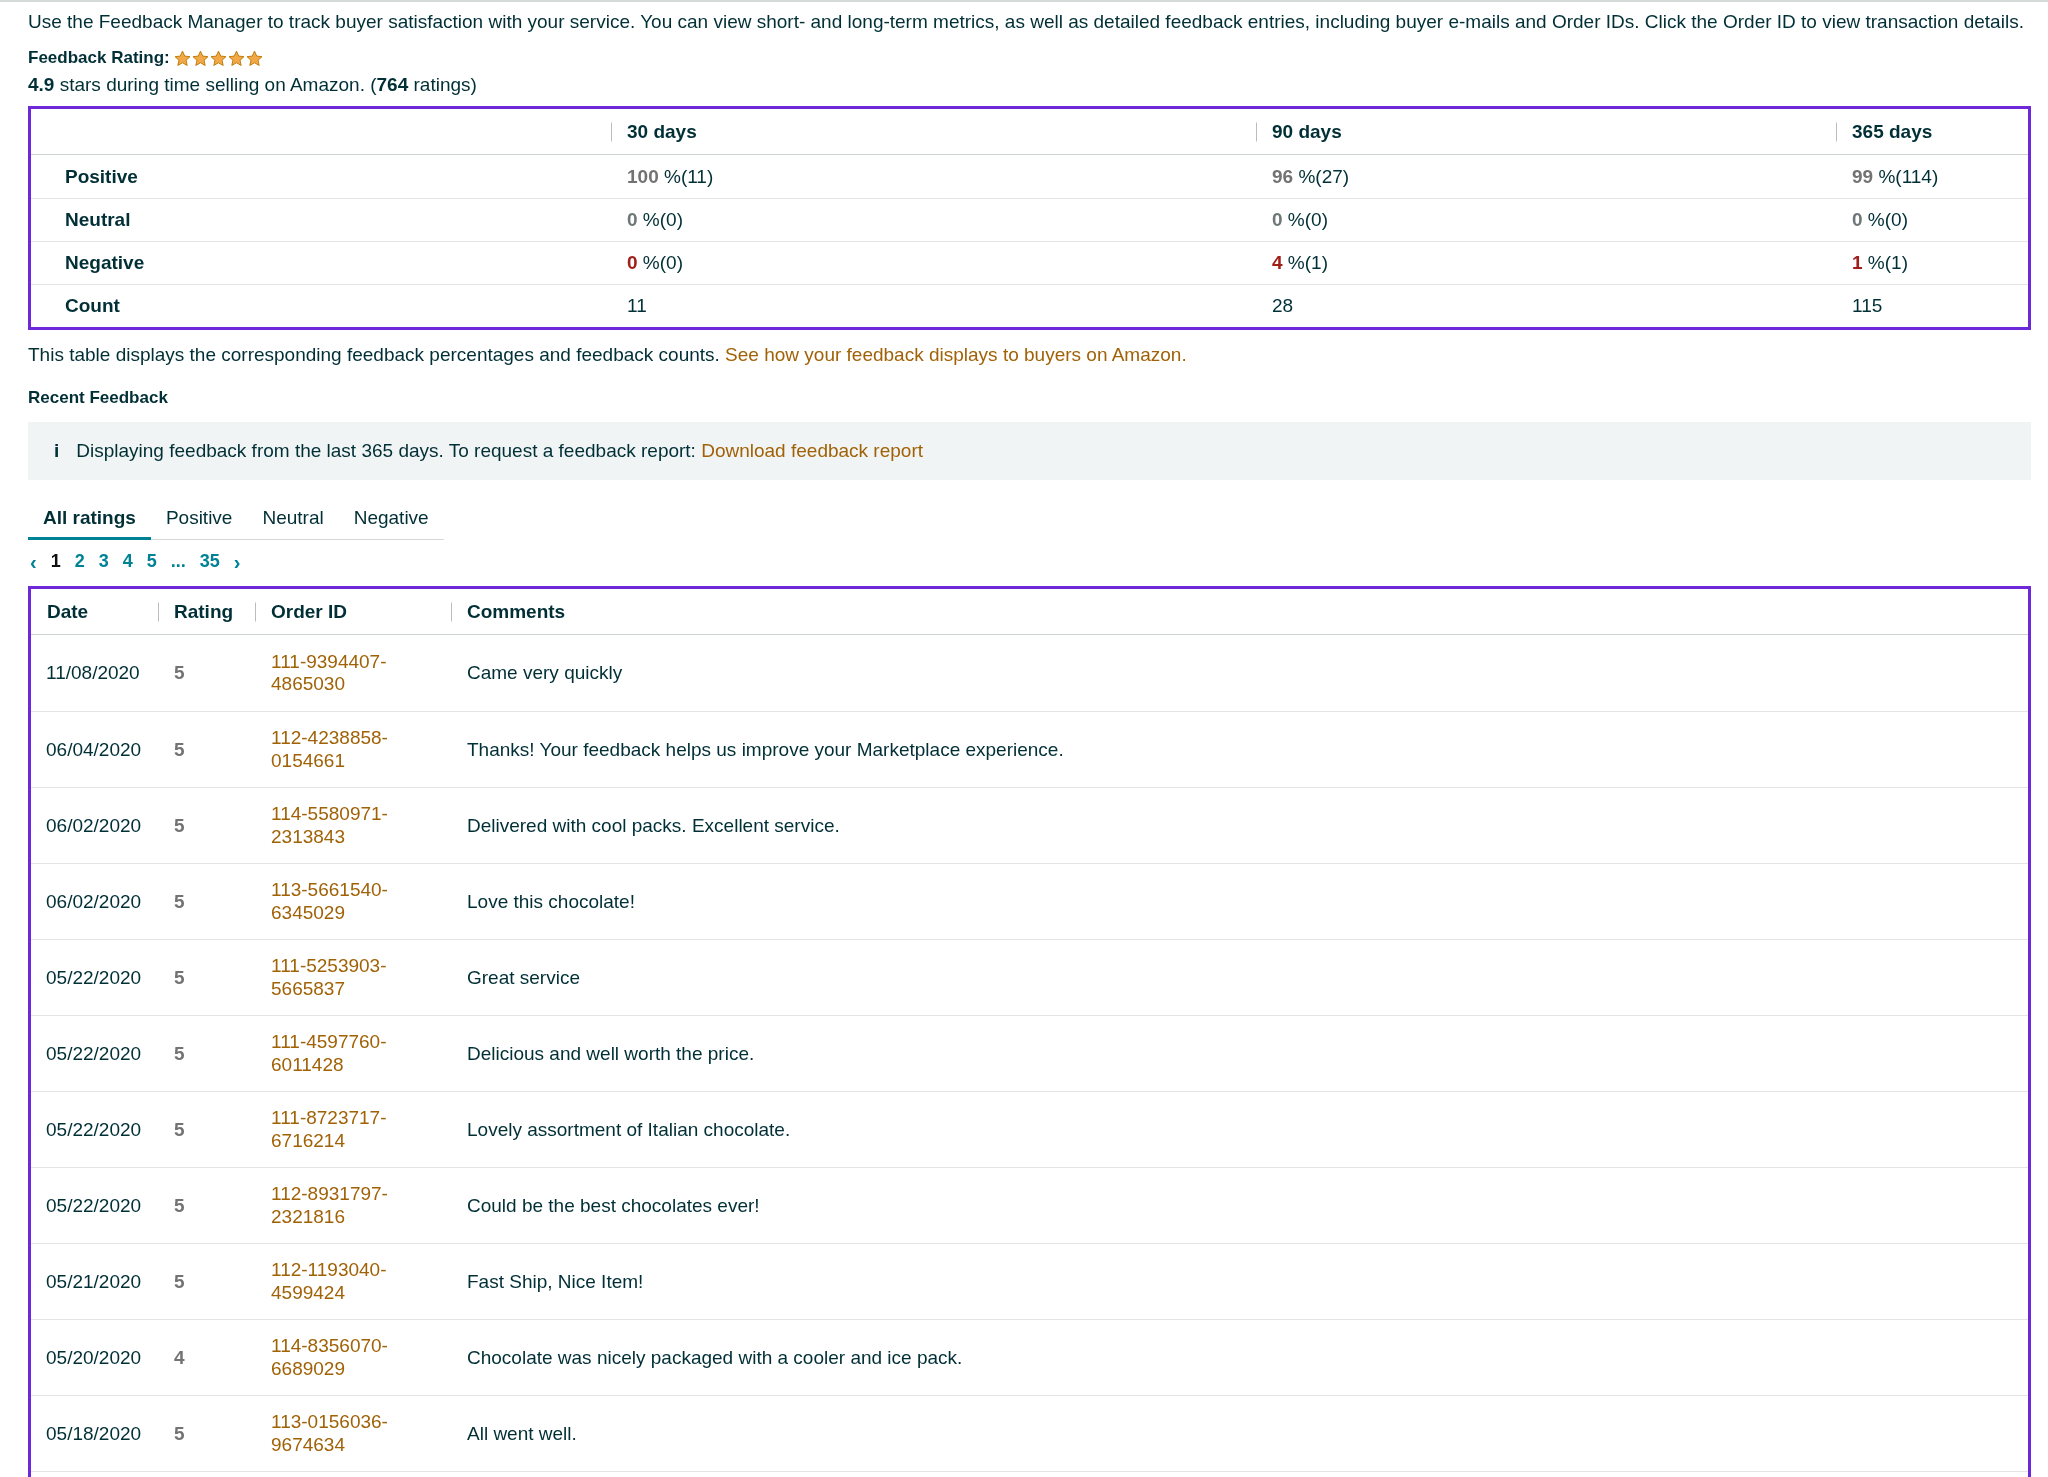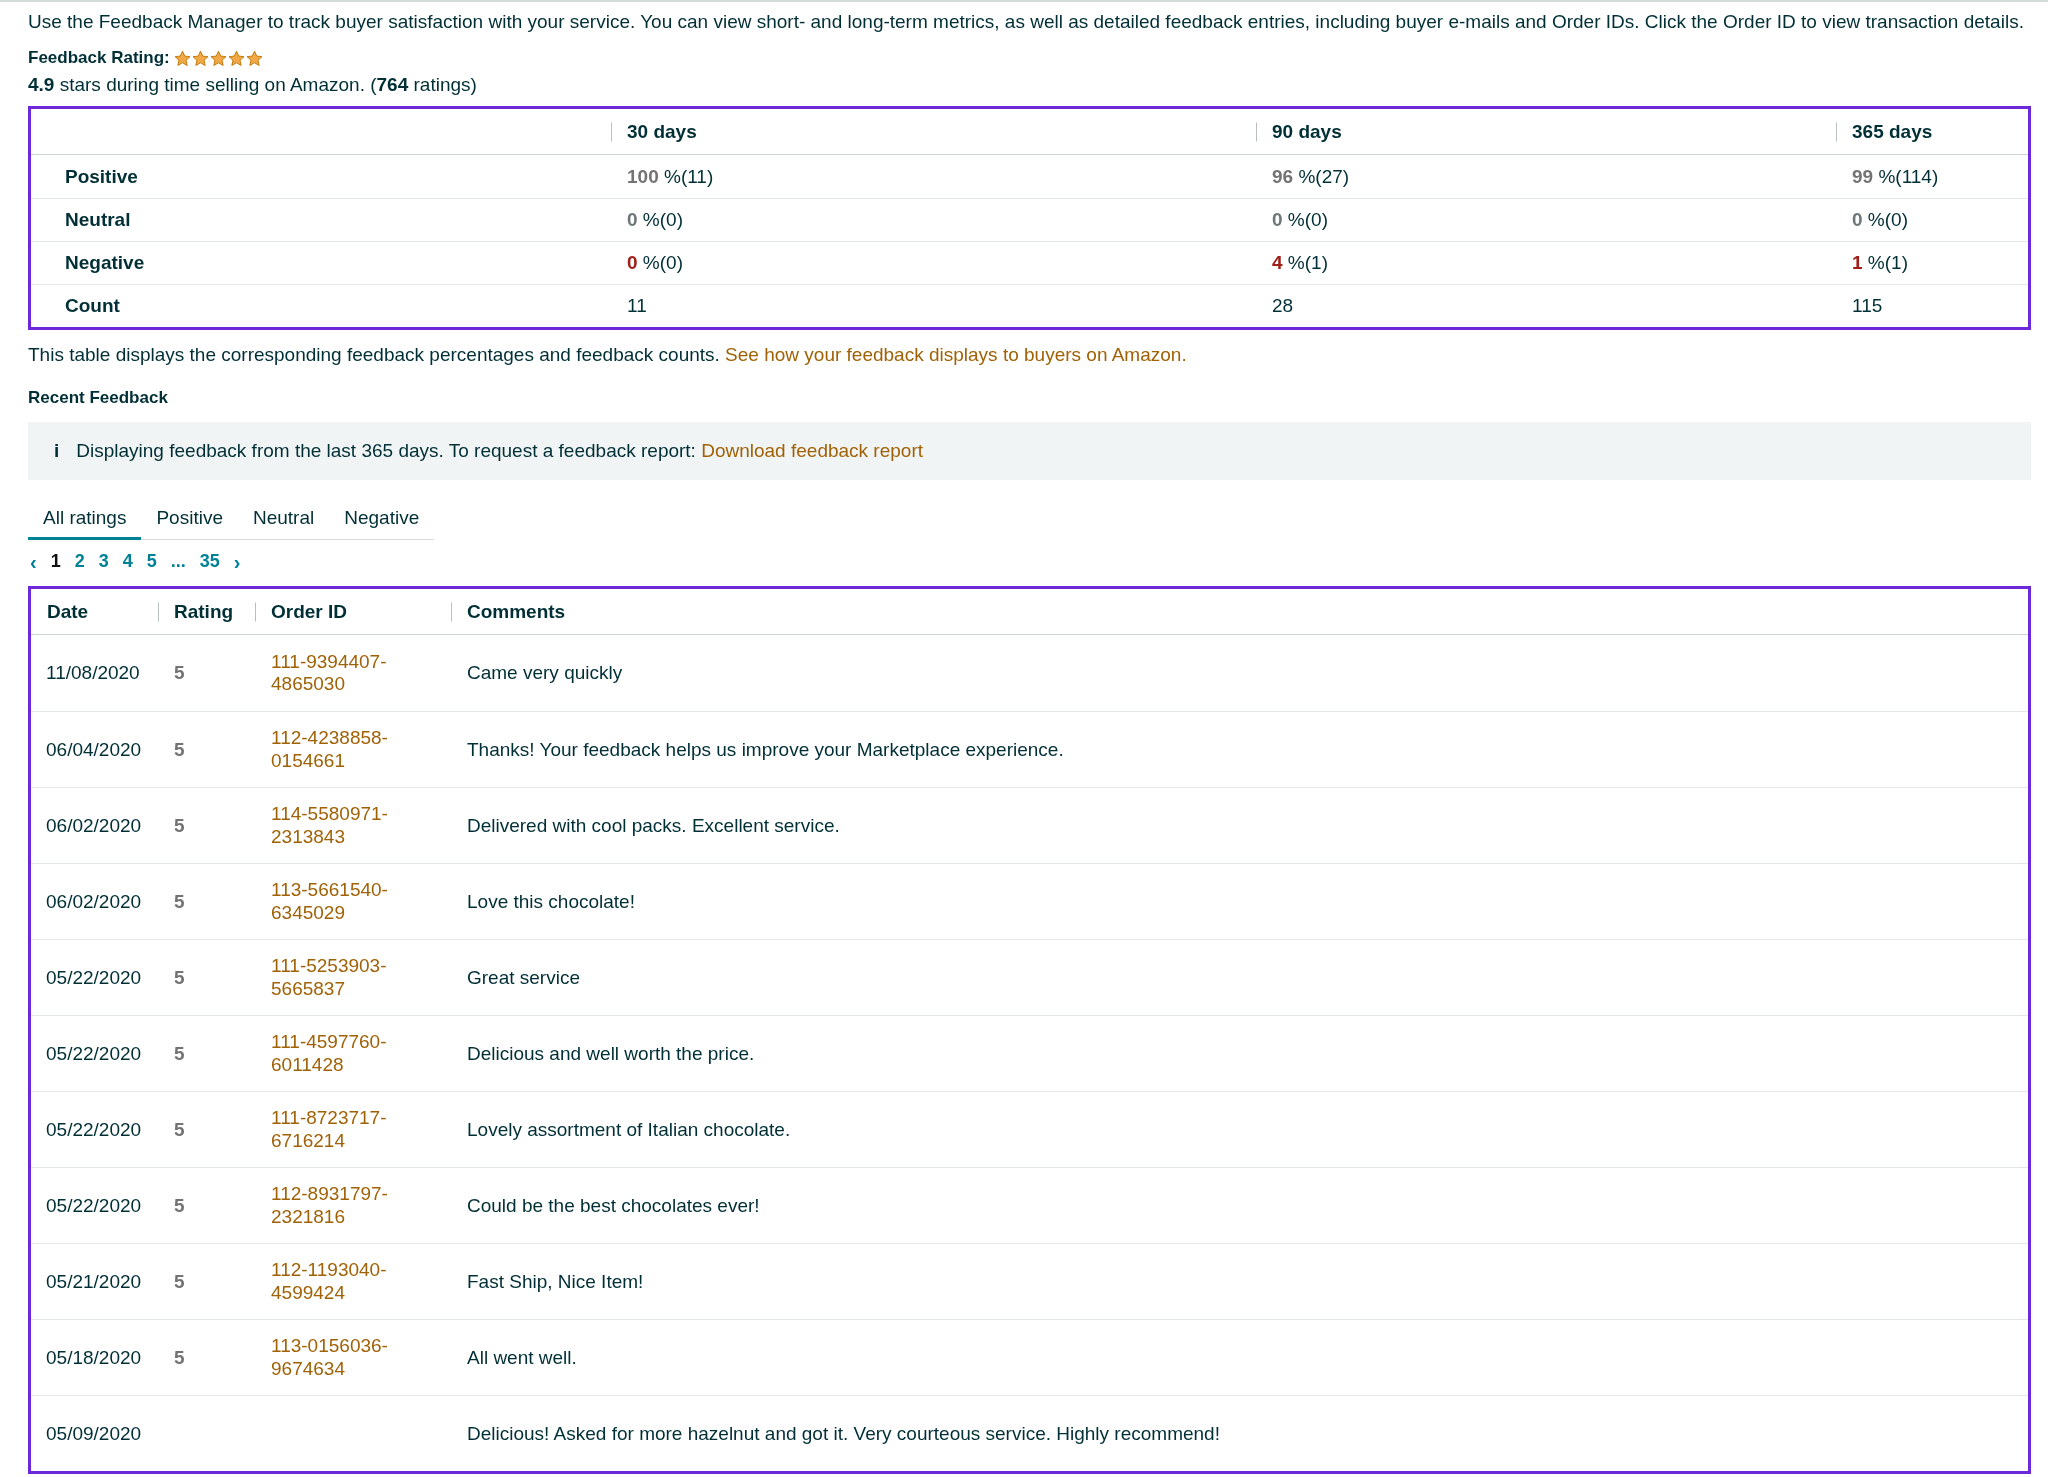--- a/index.html
+++ b/index.html
@@ -38,21 +38,21 @@
   .tone-negative .num{color:#a02019;}
 
   .caption{margin:14px 0 0 28px;}
   .recent-heading{margin:22px 0 0 28px;font-weight:bold;font-size:17px;}
   .info-box{margin:14px 0 0 28px;width:2003px;height:58px;background:#f1f4f4;
         display:flex;align-items:center;box-sizing:border-box;padding-left:26px;}
   .info-icon{font-weight:bold;margin-right:17px;}
 
   .tabs{display:inline-flex;margin:21px 0 0 28px;border-bottom:1px solid #d5d9d9;}
   .tab{padding:6px 15px 10px;cursor:pointer;white-space:nowrap;}
-  .tab.active{font-weight:normal;position:relative;}
+  .tab.active{font-weight:bold;position:relative;}
   .tab.active::after{content:"";position:absolute;left:0;right:0;bottom:-1px;height:3px;background:#008296;}
 
   .pagination{display:flex;align-items:center;gap:14px;margin:11px 0 0 30px;
         font-weight:bold;font-size:18px;}
   .page-link{color:#008296;cursor:pointer;}
   .page-current{color:#0f1111;cursor:default;}
   .page-arrow{color:#008296;font-size:20px;cursor:pointer;line-height:1;}
 
   .fb{margin-top:14px;}
   .fb th{height:46px;font-weight:bold;}
@@ -222,20 +222,26 @@
         <td><a class="order-link">112-8931797-<br>2321816</a></td>
         <td>Could be the best chocolates ever!</td>
       </tr>
       <tr>
         <td>05/21/2020</td>
         <td class="tone-positive"><span class="num">5</span></td>
         <td><a class="order-link">112-1193040-<br>4599424</a></td>
         <td>Fast Ship, Nice Item!</td>
       </tr>
       <tr>
+        <td>05/20/2020</td>
+        <td class="tone-positive"><span class="num">4</span></td>
+        <td><a class="order-link">114-8356070-<br>6689029</a></td>
+        <td>Chocolate was nicely packaged with a cooler and ice pack.</td>
+      </tr>
+      <tr>
         <td>05/18/2020</td>
         <td class="tone-positive"><span class="num">5</span></td>
         <td><a class="order-link">113-0156036-<br>9674634</a></td>
         <td>All went well.</td>
       </tr>
       <tr>
         <td>05/09/2020</td>
         <td class="tone-positive"></td>
         <td></td>
         <td>Delicious! Asked for more hazelnut and got it. Very courteous service. Highly recommend!</td>

